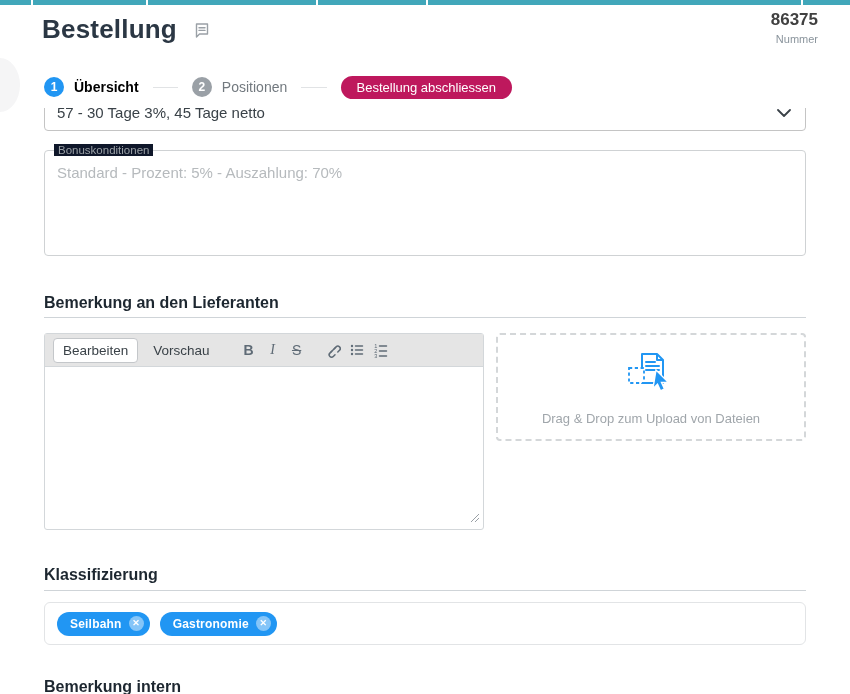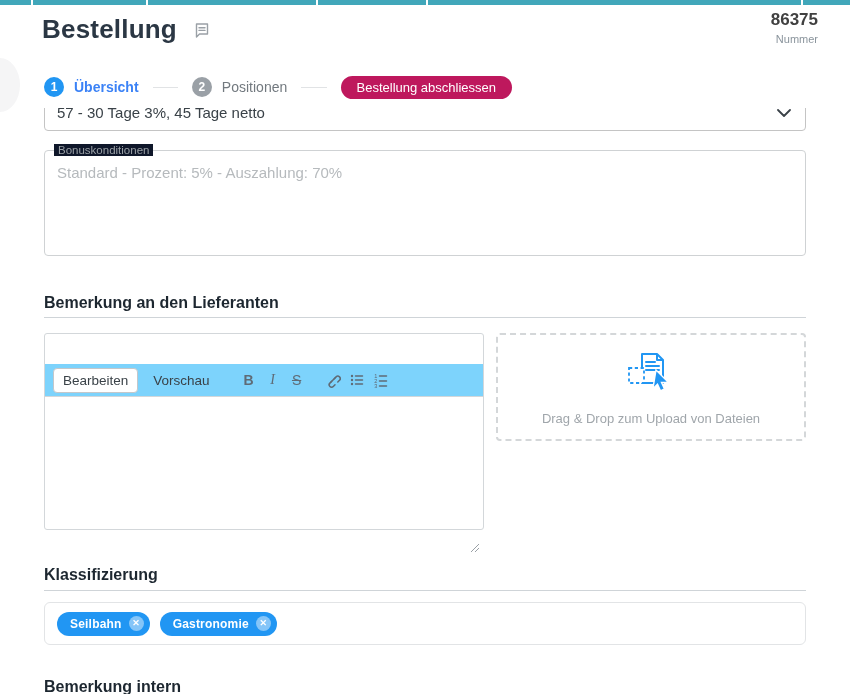--- a/index.html
+++ b/index.html
@@ -22,21 +22,21 @@
   .number-label { font-size:11px; color:#8a949c; margin-top:3px; }
 
   
   .stepper { position:absolute; top:76px; left:44px; width:468px; height:22px; display:flex; align-items:center; }
   .step { display:flex; align-items:center; }
   .step-circle { width:20px; height:20px; border-radius:50%; color:#fff; font-size:12px; font-weight:700;
                  display:flex; align-items:center; justify-content:center; flex:0 0 auto; }
   .step-circle.active { background:#2196f3; }
   .step-circle.inactive { background:#9aa0a6; }
   .step-label { margin-left:10px; font-size:14px; }
-  .step-label.active { color:#3b82f6; font-weight:600; }
+  .step-label.active { color:#000000; font-weight:600; }
   .step-label.inactive { color:#72797f; font-weight:400; }
   .connector { flex:1 1 auto; height:1px; background:#e1e3e5; margin:0 14px; }
   .finish-btn { flex:0 0 auto; background:#be185d; color:#fff; border:none; border-radius:12px;
                 font-size:13px; font-family:inherit; padding:4px 16px; height:23px; line-height:15px; }
 
   
   .edge-handle { position:absolute; left:-20px; top:58px; width:40px; height:54px; border-radius:50%;
                  background:#f5f5f6; z-index:20; }
 
   
@@ -53,22 +53,22 @@
   .fieldset-label { position:absolute; top:-7px; left:9px; background:#0f172a; padding:0 4px;
                     font-size:11.5px; color:#9aa0a5; }
   .fieldset-value { position:absolute; top:13px; left:12px; font-size:15px; color:#b6babd; }
 
   .section-heading { position:absolute; left:44px; font-size:16px; font-weight:700; color:#1d2730; }
   .section-rule { position:absolute; left:44px; width:762px; height:0; border-top:1px solid #cfd4d8; }
 
   
   .editor { position:absolute; left:44px; top:333px; width:440px; height:197px;
             border:1px solid #d3d7da; border-radius:3px; background:#fff; }
-  .editor-toolbar { height:33px; border-bottom:1px solid #d3d7da; background:#7dd3fc;
-                    display:flex; align-items:center; padding:0 8px;margin-top:30px; }
+  .editor-toolbar { height:33px; border-bottom:1px solid #d3d7da; background:#e5e5e5;
+                    display:flex; align-items:center; padding:0 8px; }
   .editor-tab { font-size:13.5px; color:#3a4248; background:none; border:none; font-family:inherit;
                 padding:4px 9px; margin-right:6px; }
   .editor-tab.active { border:1px solid #c4c7ca; border-radius:4px; background:#fff; }
   .tool-btn { background:none; border:none; color:#5f6b76; width:24px; height:24px;
               display:flex; align-items:center; justify-content:center; font-family:inherit; }
   .tool-bold { font-weight:700; font-size:14px; }
   .tool-italic { font-style:italic; font-size:14px; font-family:"Liberation Serif", serif; }
   .tool-strike { font-size:14px; text-decoration:line-through; }
   .tool-gap { width:12px; }
   .editor-body { position:relative; height:163px; }

